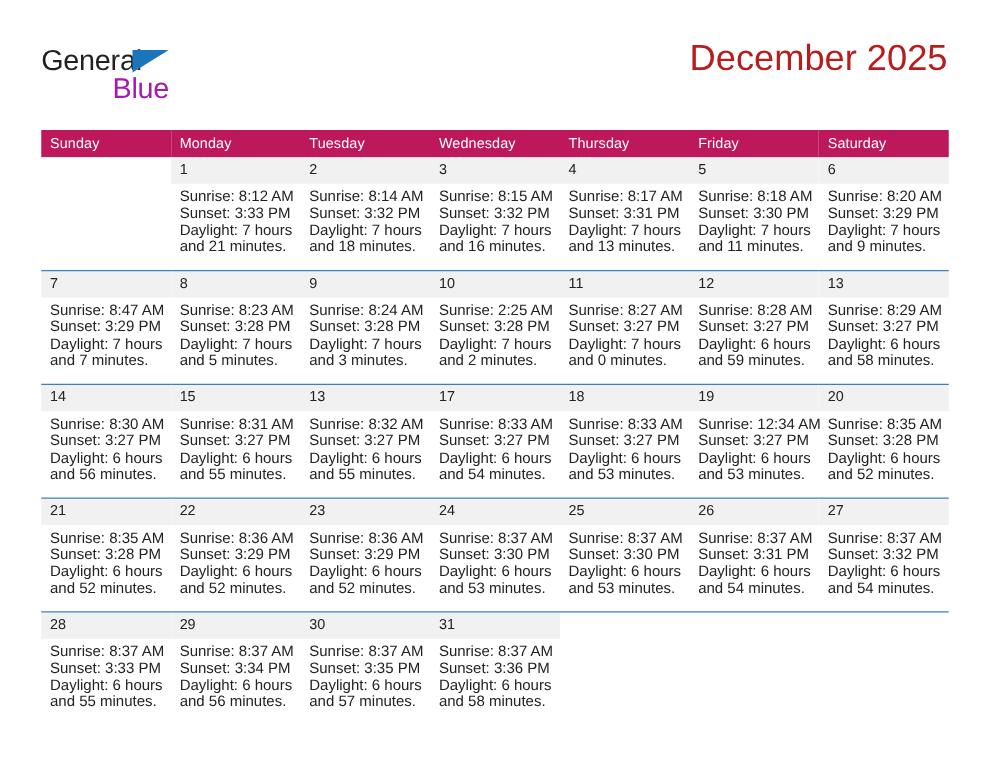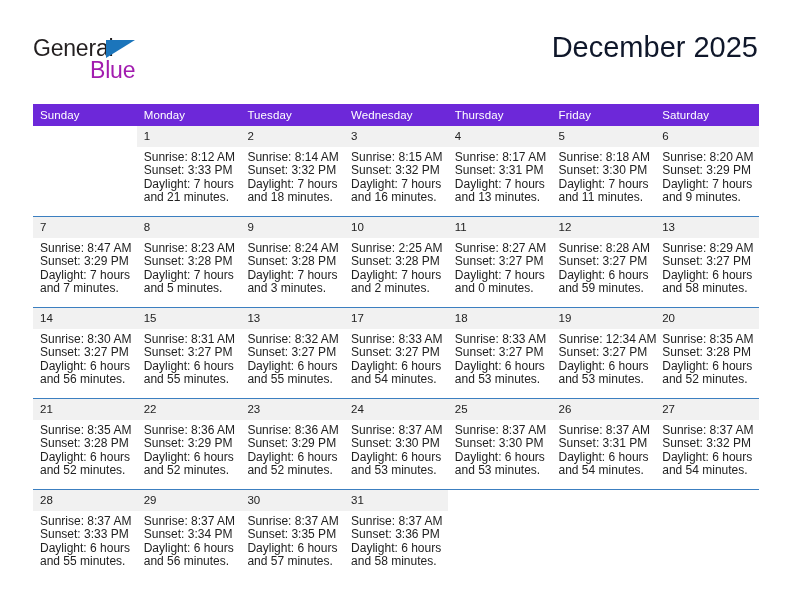--- a/index.html
+++ b/index.html
@@ -69,21 +69,21 @@
 
   .title-block {
     position: absolute;
     right: 34px;
     top: 30px;
     text-align: right;
   }
   .cal-title {
     font-size: 29px;
     line-height: 34px;
-    color: #0f172a;
+    color: #b91c1c;
     font-weight: normal;
     margin: 0;
     white-space: nowrap;
   }
   .cal-subtitle {
     font-size: 15px;
     line-height: 20px;
     color: #222222;
     margin: 6px 0 0 0;
     white-space: nowrap;
@@ -94,21 +94,21 @@
     position: absolute;
     left: 33px;
     top: 104px;
     width: 726px;
     border-collapse: collapse;
     table-layout: fixed;
   }
   .calendar col { width: 103.71px; }
 
   .calendar thead th {
-    background: #6d28d9;
+    background: #be185d;
     color: #ffffff;
     font-size: 11.5px;
     font-weight: normal;
     text-align: left;
     padding: 5px 0 5px 7px;
     height: 11px;
     border: none;
     letter-spacing: 0.1px;
   }
 

